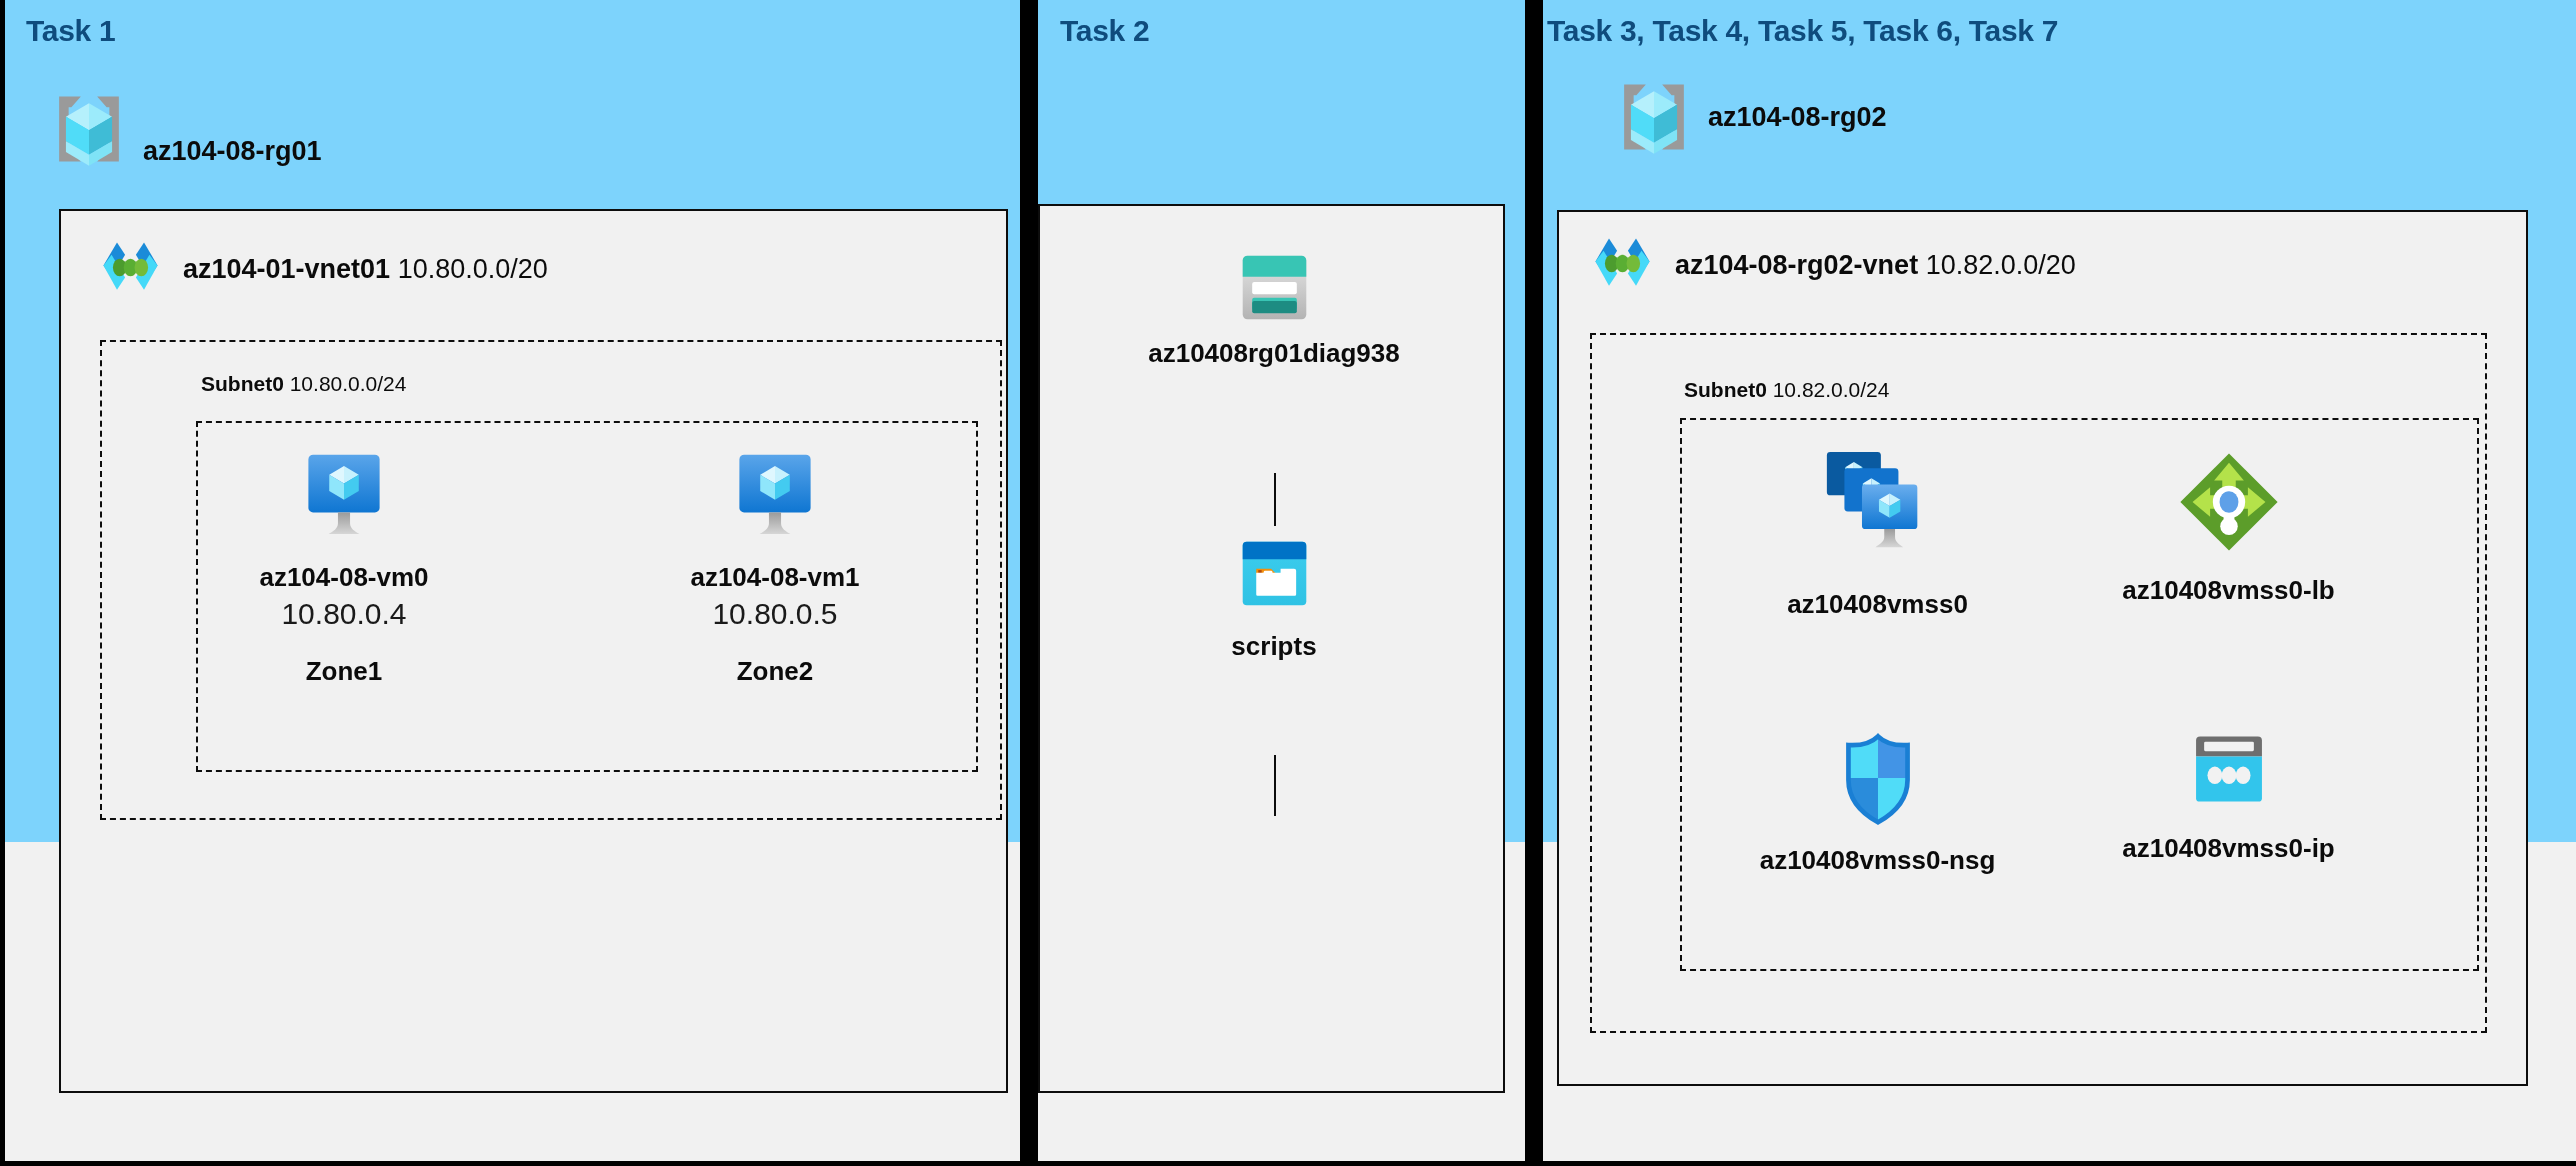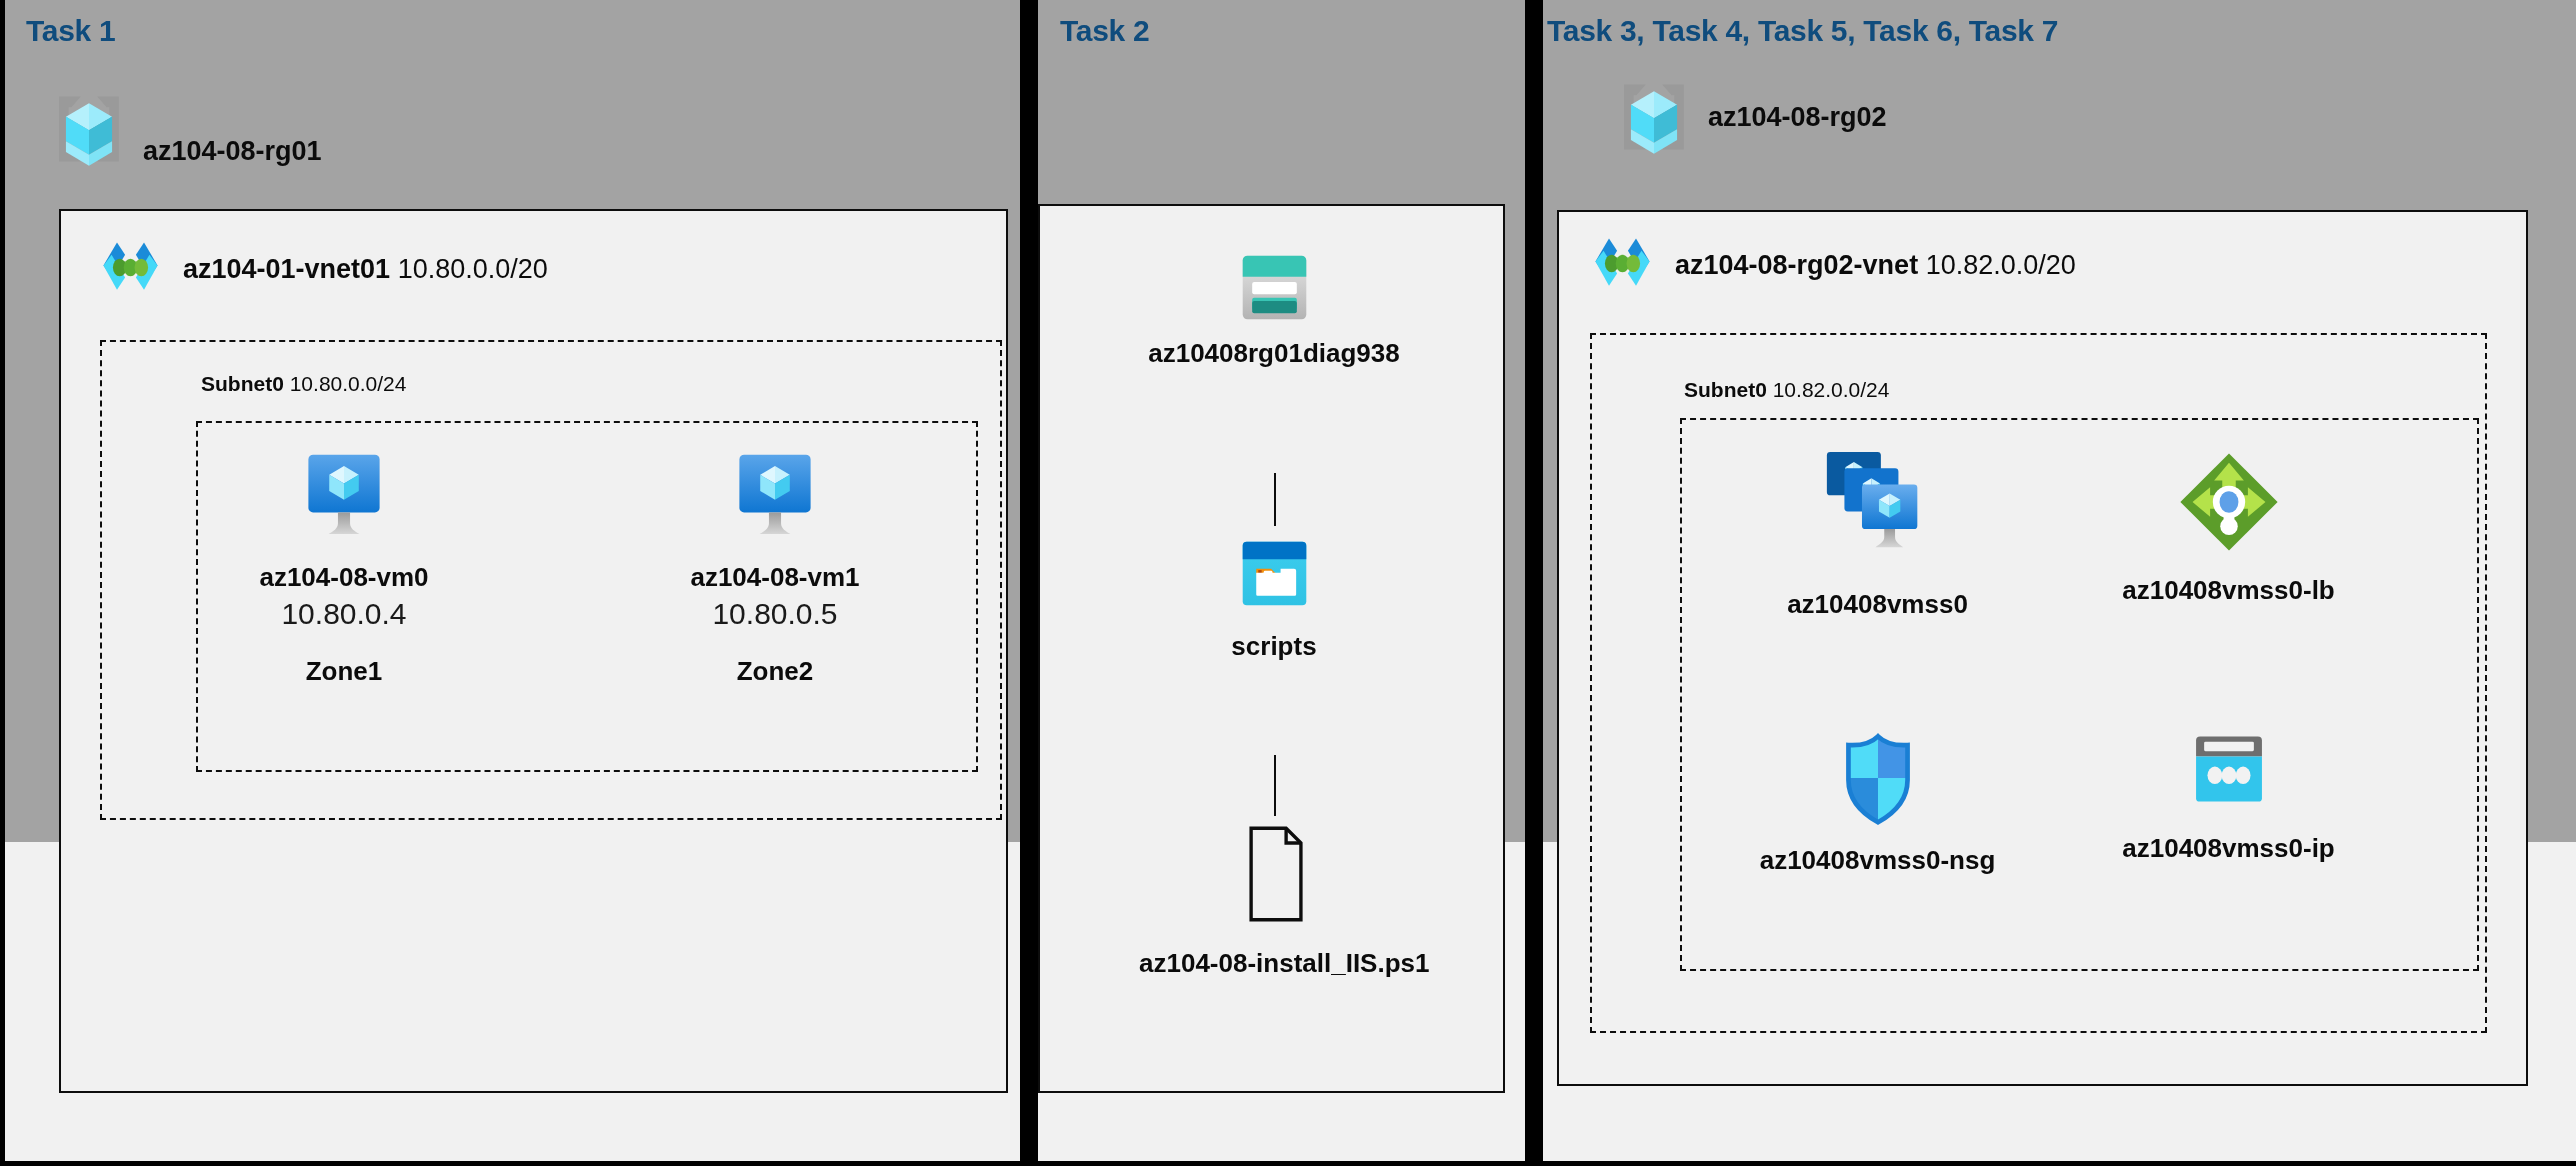--- a/index.html
+++ b/index.html
@@ -3,21 +3,21 @@
 <meta charset="utf-8">
 <title>Azure Lab Architecture Diagram</title>
 <style>
   * { box-sizing: border-box; margin: 0; padding: 0; }
   html, body {
     width: 2576px; height: 1166px;
     background: #f1f1f1;
     font-family: "Liberation Sans", sans-serif;
     overflow: hidden;
   }
-  #canvas { position: relative; width: 2576px; height: 842px; background: #a3a3a3; }
+  #canvas { position: relative; width: 2576px; height: 842px; background: #7dd3fc; }
 
   
   .vrule { position: absolute; background: #000; }
 
   
   .task-label {
     position: absolute;
     color: #0f4c7d;
     font-weight: bold;
     font-size: 30px;
@@ -209,29 +209,20 @@
         <rect x="27" y="46" width="5" height="5" fill="#b4490a"></rect>
         <rect x="35" y="47" width="13" height="4" rx="2" fill="#ffffff"></rect>
         <path d="M24,50 h36 v-6 h20 a3,3 0 0 1 3,3 v35 a2,2 0 0 1 -2,2 h-55 a2,2 0 0 1 -2,-2 Z" fill="#ffffff"></path>
       </svg>
     </div>
     <div class="cap" style="margin-top:23px;">scripts</div>
   </div>
 
   <div class="conn" style="left:1274px; top:755px; height:61px;"></div>
 
-  <div class="node" style="left:1139px; top:824px; width:270px;">
-    <div class="icwrap">
-      <svg width="70" height="100" viewBox="0 0 104 148">
-        <path d="M18,6 h52 l22,22 v114 h-74 Z" fill="#f1f1f1" stroke="#0d0d0d" stroke-width="5" stroke-linejoin="miter"></path>
-        <path d="M70,6 v22 h22" fill="none" stroke="#0d0d0d" stroke-width="5" stroke-linejoin="miter"></path>
-      </svg>
-    </div>
-    <div class="cap" style="margin-top:24px;">az104-08-install_IIS.ps1</div>
-  </div>
 
   <div class="task-label" style="left:1547px; top:13.5px;">Task 3, Task 4, Task 5, Task 6, Task 7</div>
 
   <div class="hdr-row" style="left:1616px; top:79px;">
     <span>
       <svg width="76" height="76" viewBox="0 0 112 112">
         <g fill="#9a9a9a">
           <polygon points="12,8 44,8 30,24 26,24 26,88 30,88 44,104 12,104"></polygon>
           <polygon points="100,8 68,8 82,24 86,24 86,88 82,88 68,104 100,104"></polygon>
         </g>

